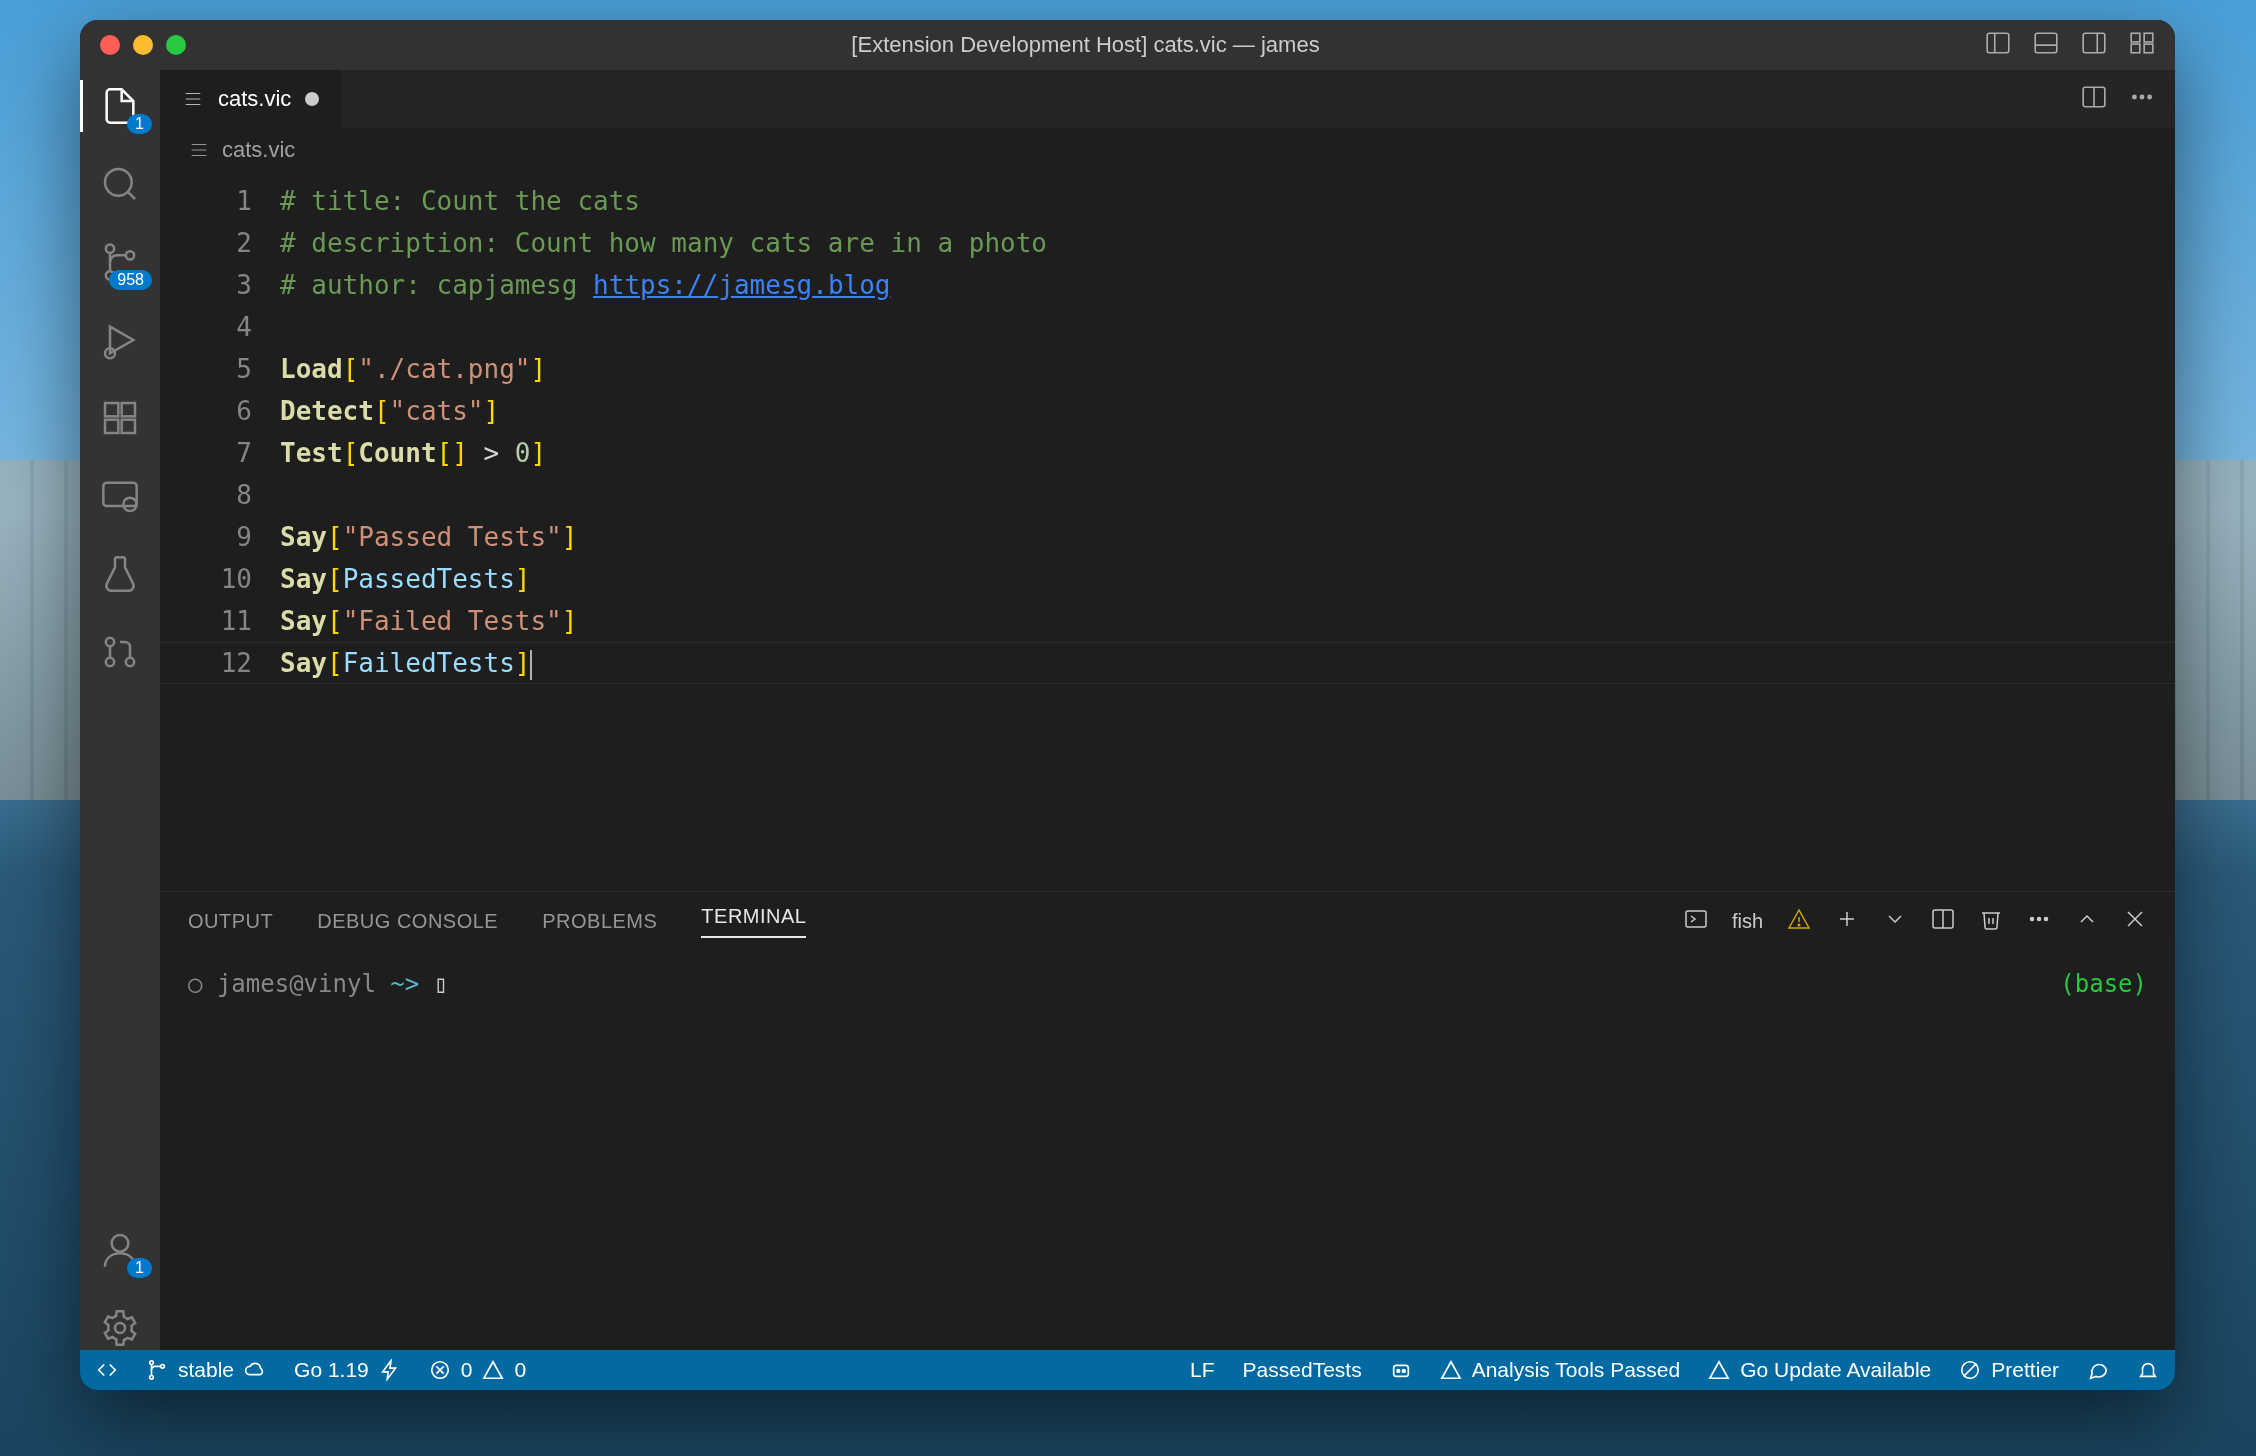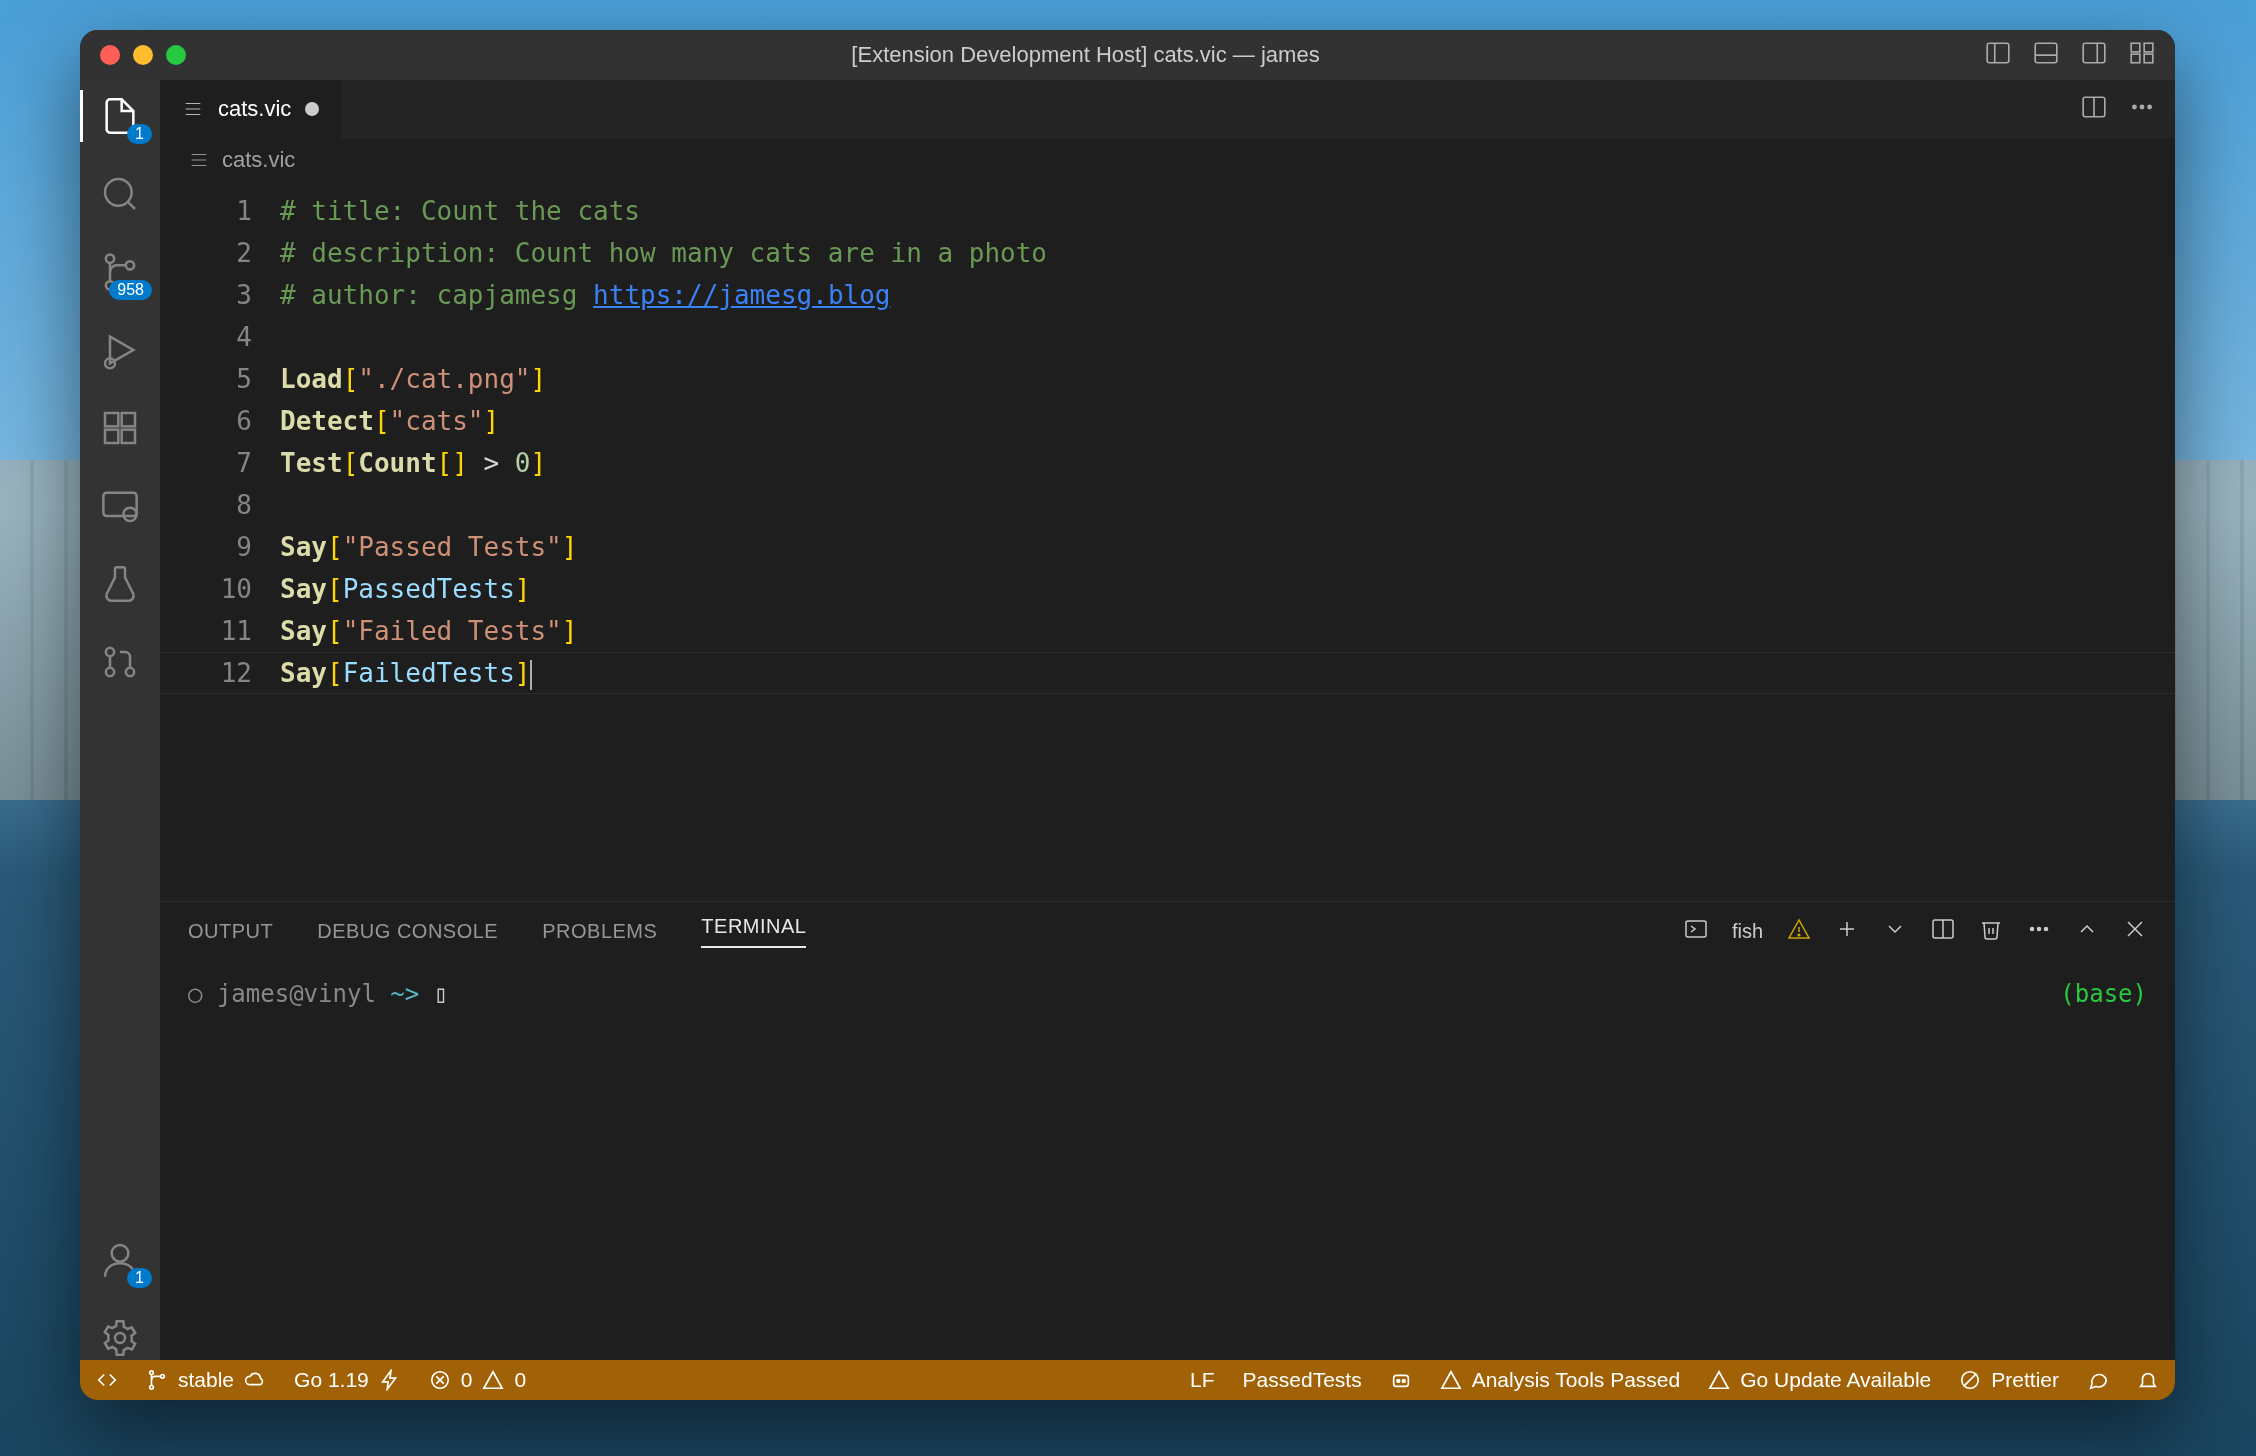--- a/index.html
+++ b/index.html
@@ -1,19 +1,19 @@
 <!DOCTYPE html>
 <html><head>
 <meta charset="utf-8">
 <style>
   * { margin:0; padding:0; box-sizing:border-box; }
   html,body { width:2256px; height:1456px; font-family:-apple-system,BlinkMacSystemFont,"Segoe UI",sans-serif; overflow:hidden; }
   body { background:linear-gradient(180deg,#4a9fd8 0%,#7ab8e0 35%,#2a5a7a 60%,#1a4560 100%); }
 
-  .window { position:absolute; top:30px; left:80px; width:2095px; height:1370px;
+  .window { position:absolute; top:20px; left:80px; width:2095px; height:1370px;
             background:#1e1e1e; border-radius:18px; overflow:hidden;
             box-shadow:0 30px 80px rgba(0,0,0,.5); display:flex; flex-direction:column; }
 
   
   .titlebar { height:50px; background:#323233; display:flex; align-items:center; padding:0 20px; gap:14px; flex-shrink:0; }
   .traffic { display:flex; gap:13px; }
   .traffic div { width:20px; height:20px; border-radius:50%; }
   .tl-close{background:#ff5f57;} .tl-min{background:#febc2e;} .tl-max{background:#28c840;}
   .title-text { flex:1; text-align:center; color:#ccc; font-size:22px; }
   .title-icons { display:flex; gap:22px; }
@@ -68,21 +68,21 @@
   .ptab.active { color:#e7e7e7; border-bottom:2px solid #e7e7e7; padding-bottom:8px; }
   .panel-actions { margin-left:auto; display:flex; align-items:center; gap:24px; color:#ccc; font-size:20px; }
   .panel-actions svg { width:24px; height:24px; stroke:#ccc; fill:none; stroke-width:1.5; }
   .panel-actions .warn { stroke:#cca700; }
   .term-body { flex:1; padding:20px 28px;
                font-family:Menlo,Monaco,Consolas,monospace; font-size:24px; color:#ccc; }
   .prompt-circ{color:#888;} .prompt-user{color:#888;} .prompt-path{color:#56b6c2;}
   .prompt-env{color:#28c840;float:right;}
 
   
-  .status { height:40px; background:#a16207; color:#fff; display:flex; align-items:center;
+  .status { height:40px; background:#0369a1; color:#fff; display:flex; align-items:center;
             font-size:21px; padding:0 16px; gap:28px; flex-shrink:0; }
   .status .grp { display:flex; align-items:center; gap:10px; }
   .status svg { width:22px; height:22px; stroke:#fff; fill:none; stroke-width:1.8; }
   .status .spacer { flex:1; }
 
   
   .buildings { position:absolute; left:0; right:0; top:460px; height:340px; z-index:-1;
                background:repeating-linear-gradient(90deg,#b8b0a0 0 30px,#a09885 30px 34px); opacity:.5; }
 </style>
 </head>

